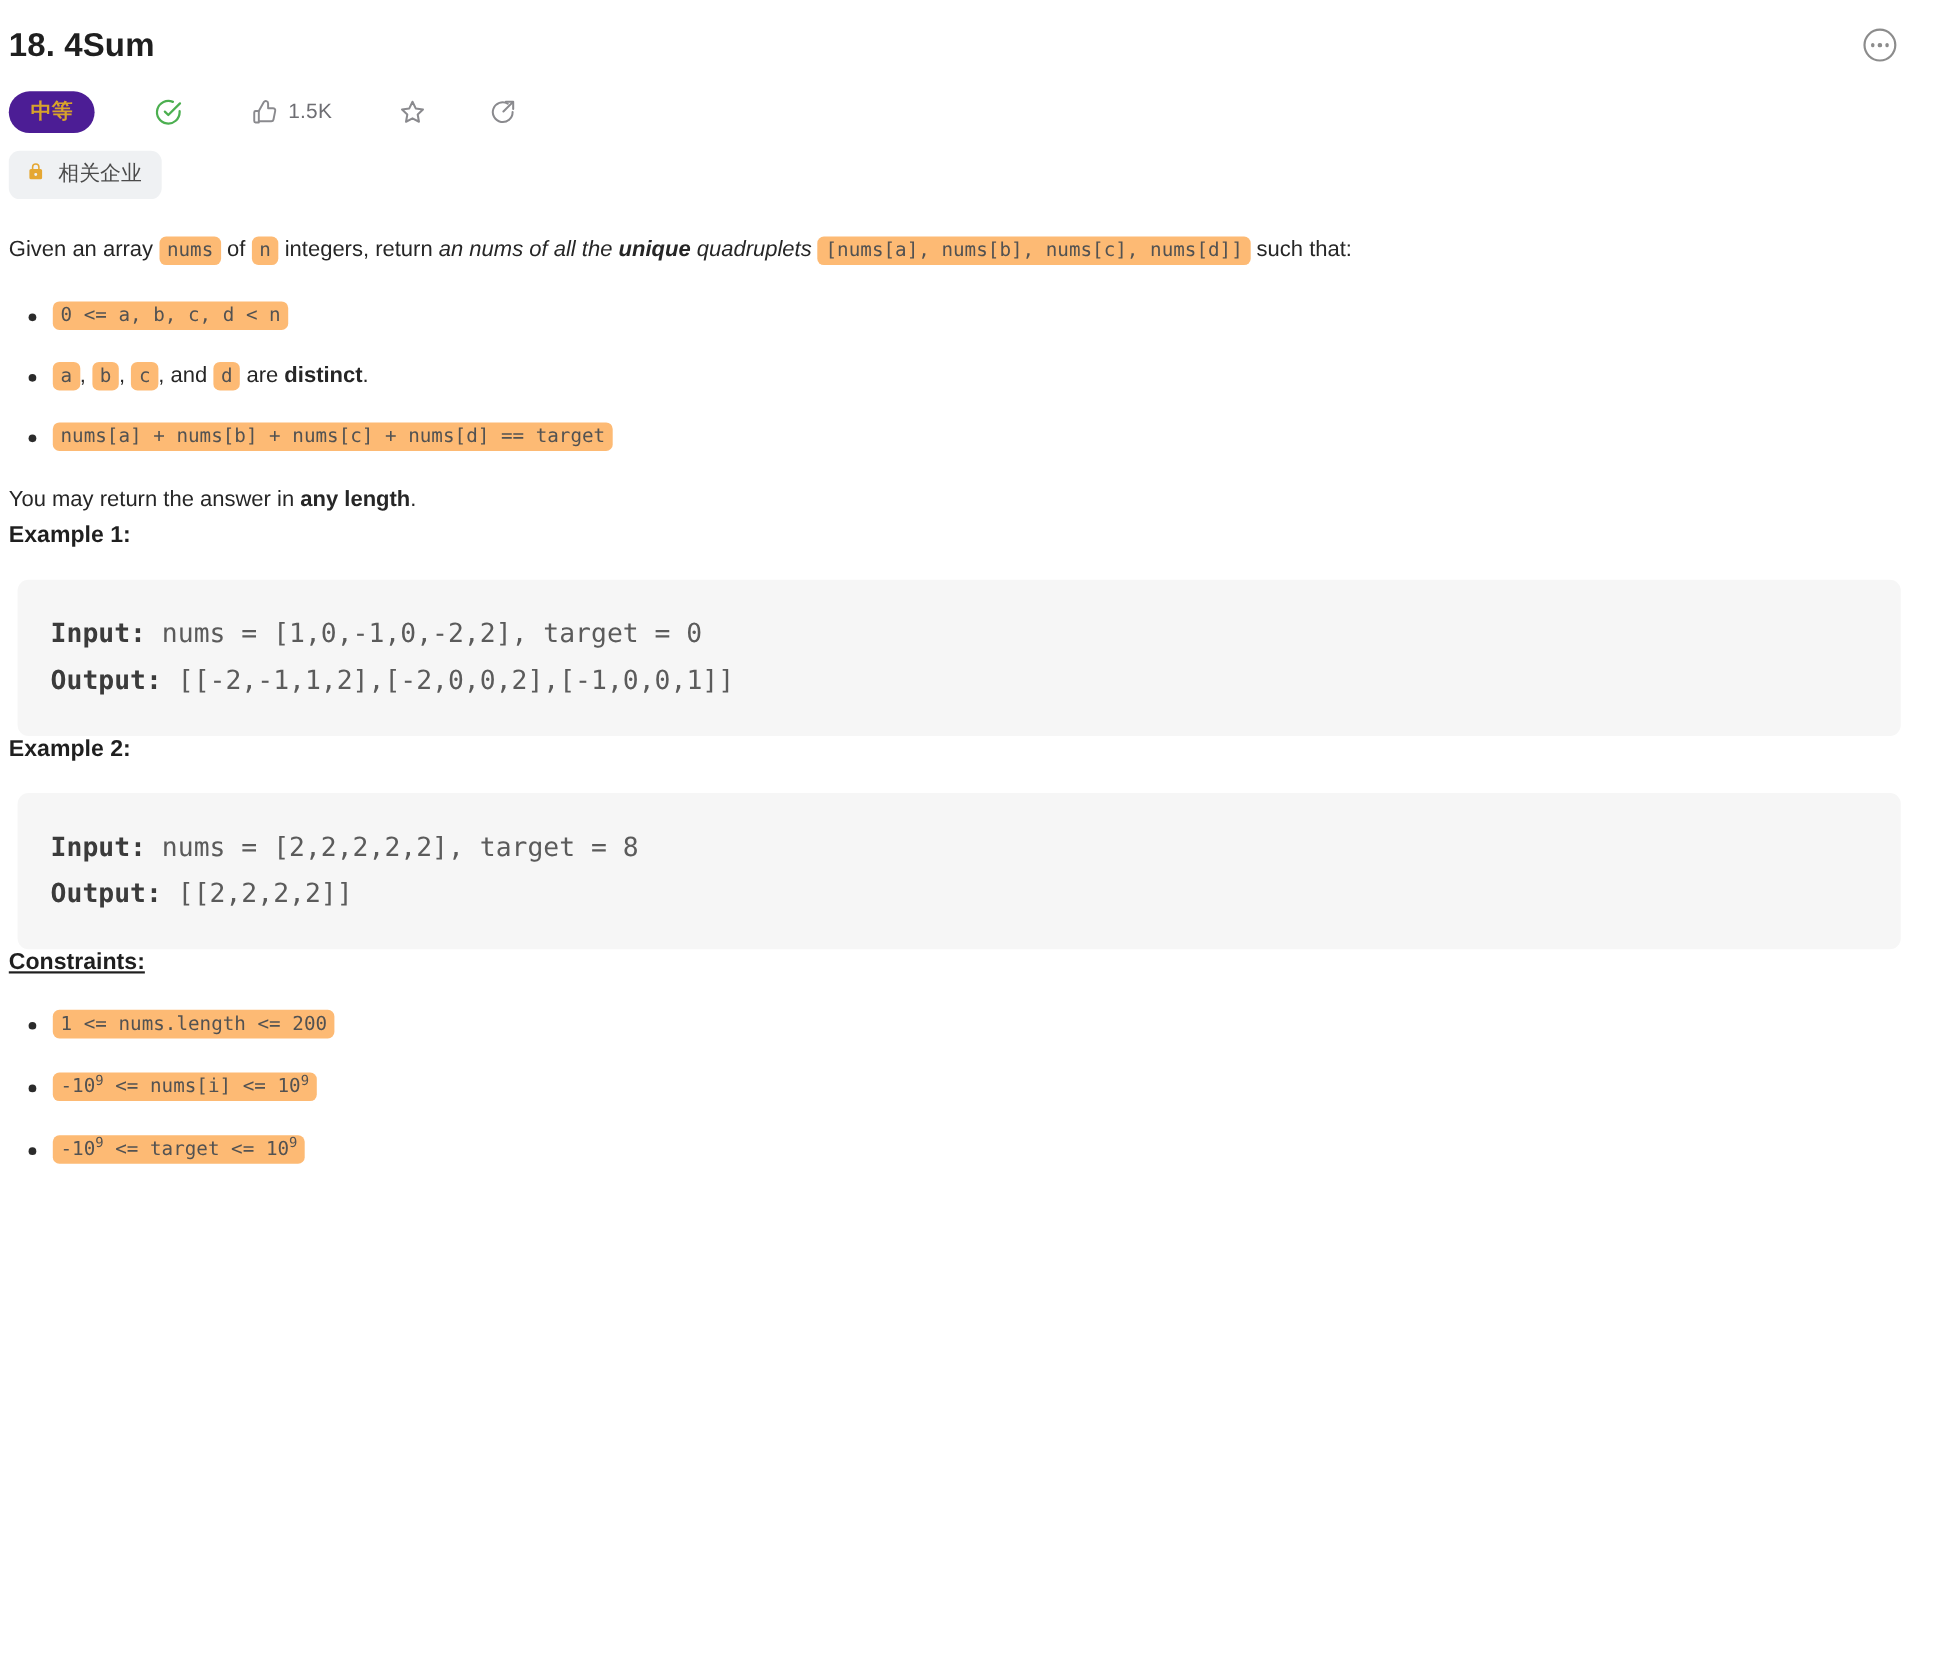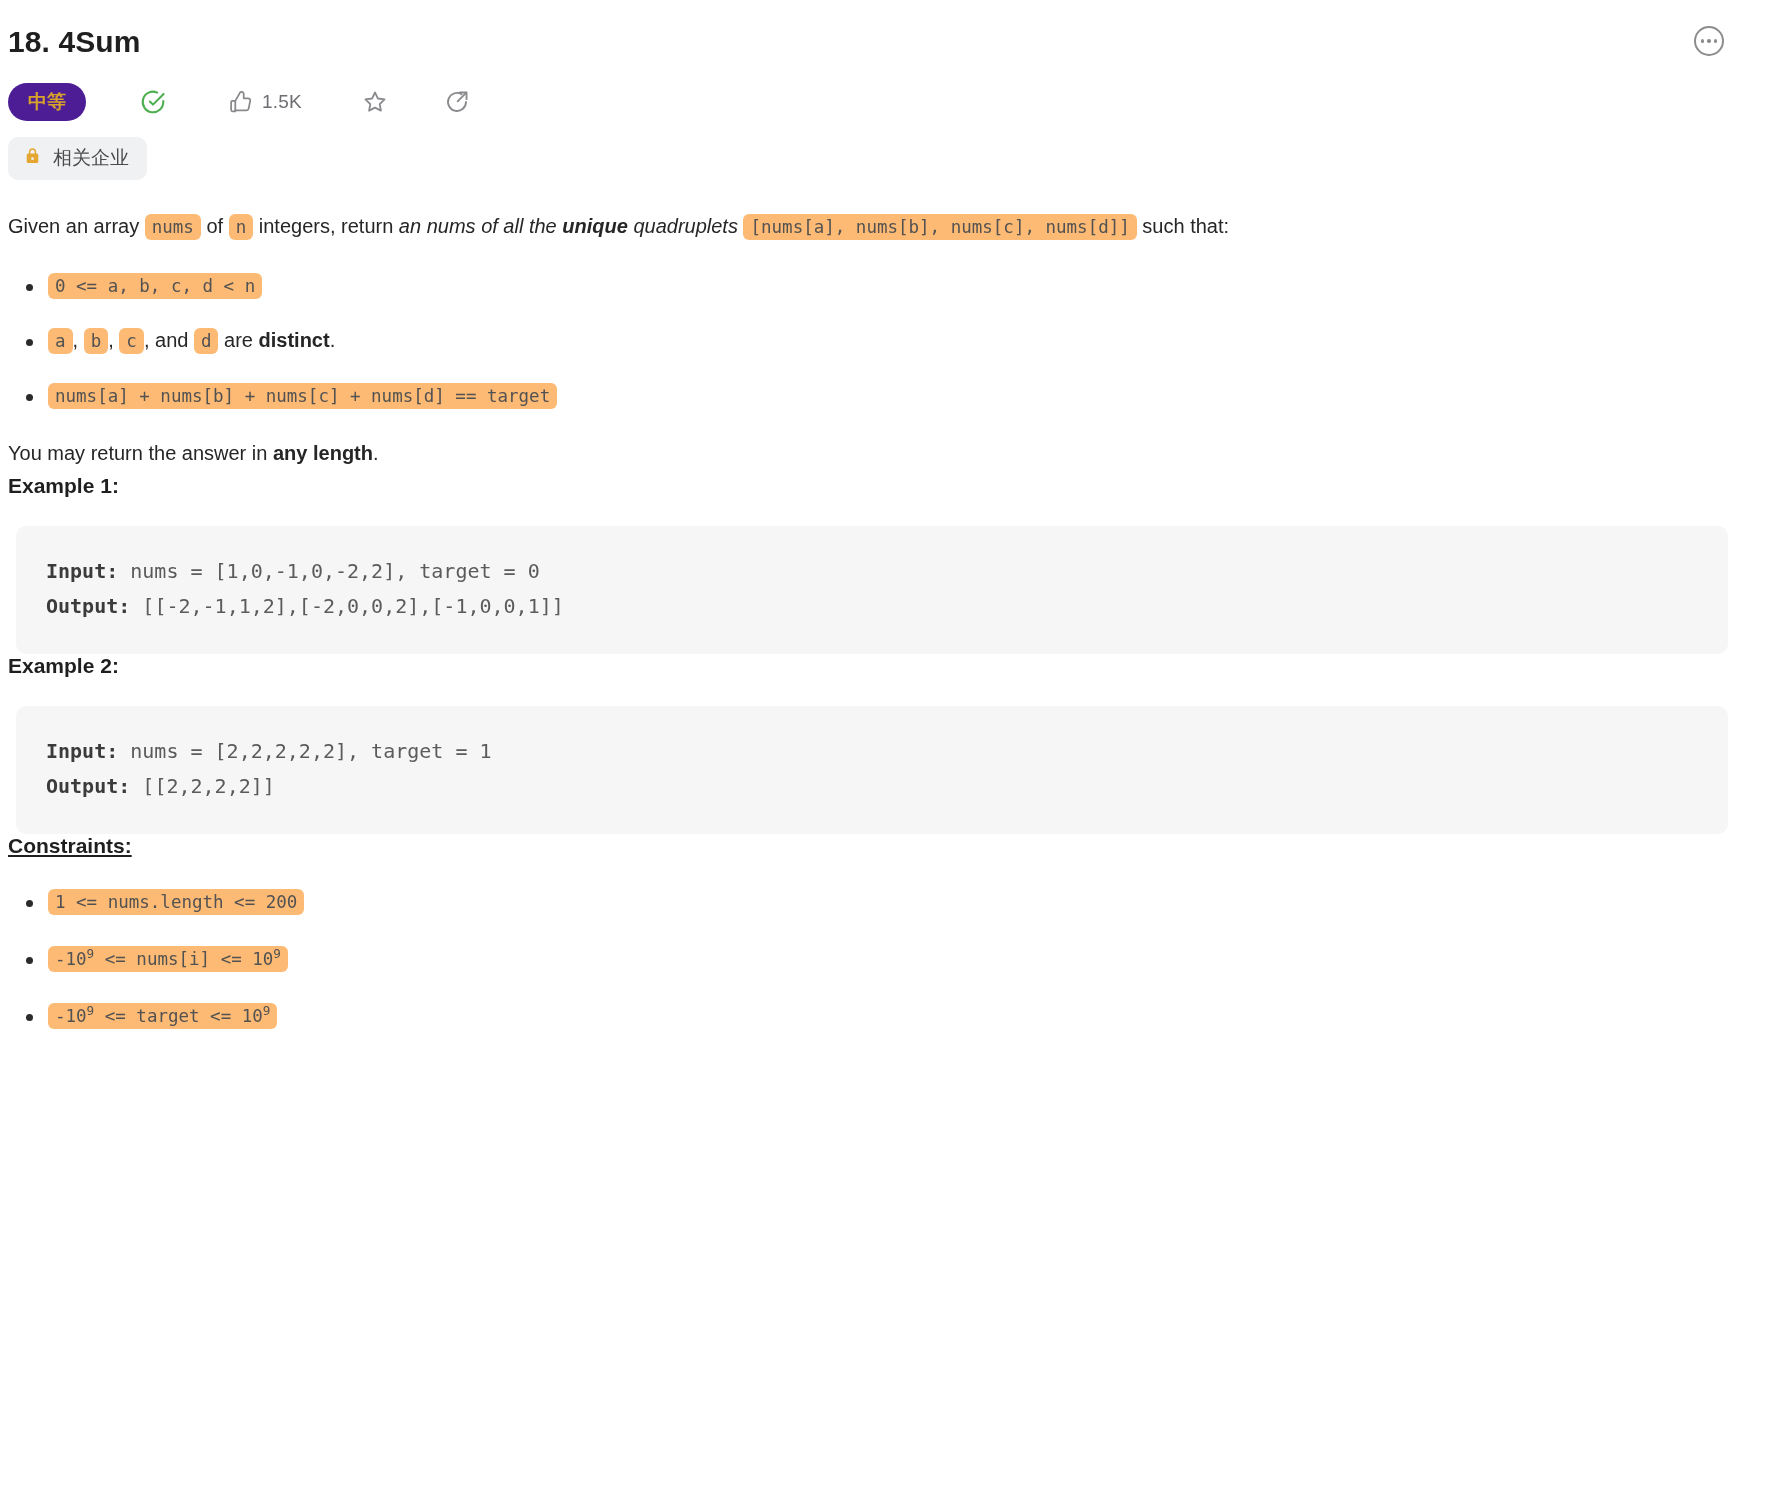--- a/index.html
+++ b/index.html
@@ -166,21 +166,21 @@
   }
   .example-heading { margin-top: 96px; }
   .constraints-heading { margin-top: 100px; text-decoration: underline; }
 
   pre.codeblock {
     background: #f6f6f6;
     border-radius: 10px;
     margin: 28px 8px 0 8px;
     padding: 28px 30px 30px 30px;
     font-family: "DejaVu Sans Mono", "Liberation Mono", monospace;
-    font-size: 20px;
+    font-size: 24px;
     line-height: 1.75;
     color: #5b5b5b;
     white-space: pre-wrap;
     overflow-x: auto;
   }
   pre.codeblock b {
     color: #3b3b3b;
     font-weight: 700;
   }
   .sup-pow { font-size: 0.72em; vertical-align: super; line-height: 0; }
@@ -262,21 +262,21 @@
       <li><code class="inline">nums[a] + nums[b] + nums[c] + nums[d] == target</code></li>
     </ul>
 
     <p class="para spaced"><span>You may return the answer in </span><strong class="bd">any length</strong><span>.</span></p>
 
     <h3 class="section example-heading">Example 1:</h3>
     <pre class="codeblock"><b>Input:</b><span> nums = [1,0,-1,0,-2,2], target = 0</span>
 <b>Output:</b><span> [[-2,-1,1,2],[-2,0,0,2],[-1,0,0,1]]</span></pre>
 
     <h3 class="section example-heading">Example 2:</h3>
-    <pre class="codeblock"><b>Input:</b><span> nums = [2,2,2,2,2], target = 1</span>
+    <pre class="codeblock"><b>Input:</b><span> nums = [2,2,2,2,2], target = 8</span>
 <b>Output:</b><span> [[2,2,2,2]]</span></pre>
 
     <h3 class="section constraints-heading">Constraints:</h3>
     <ul class="bullets constraints">
       <li><code class="inline">1 &lt;= nums.length &lt;= 200</code></li>
       <li><code class="inline"><span>-10</span><span class="sup-pow">9</span><span> &lt;= nums[i] &lt;= 10</span><span class="sup-pow">9</span></code></li>
       <li><code class="inline"><span>-10</span><span class="sup-pow">9</span><span> &lt;= target &lt;= 10</span><span class="sup-pow">9</span></code></li>
     </ul>
 
   </div>

